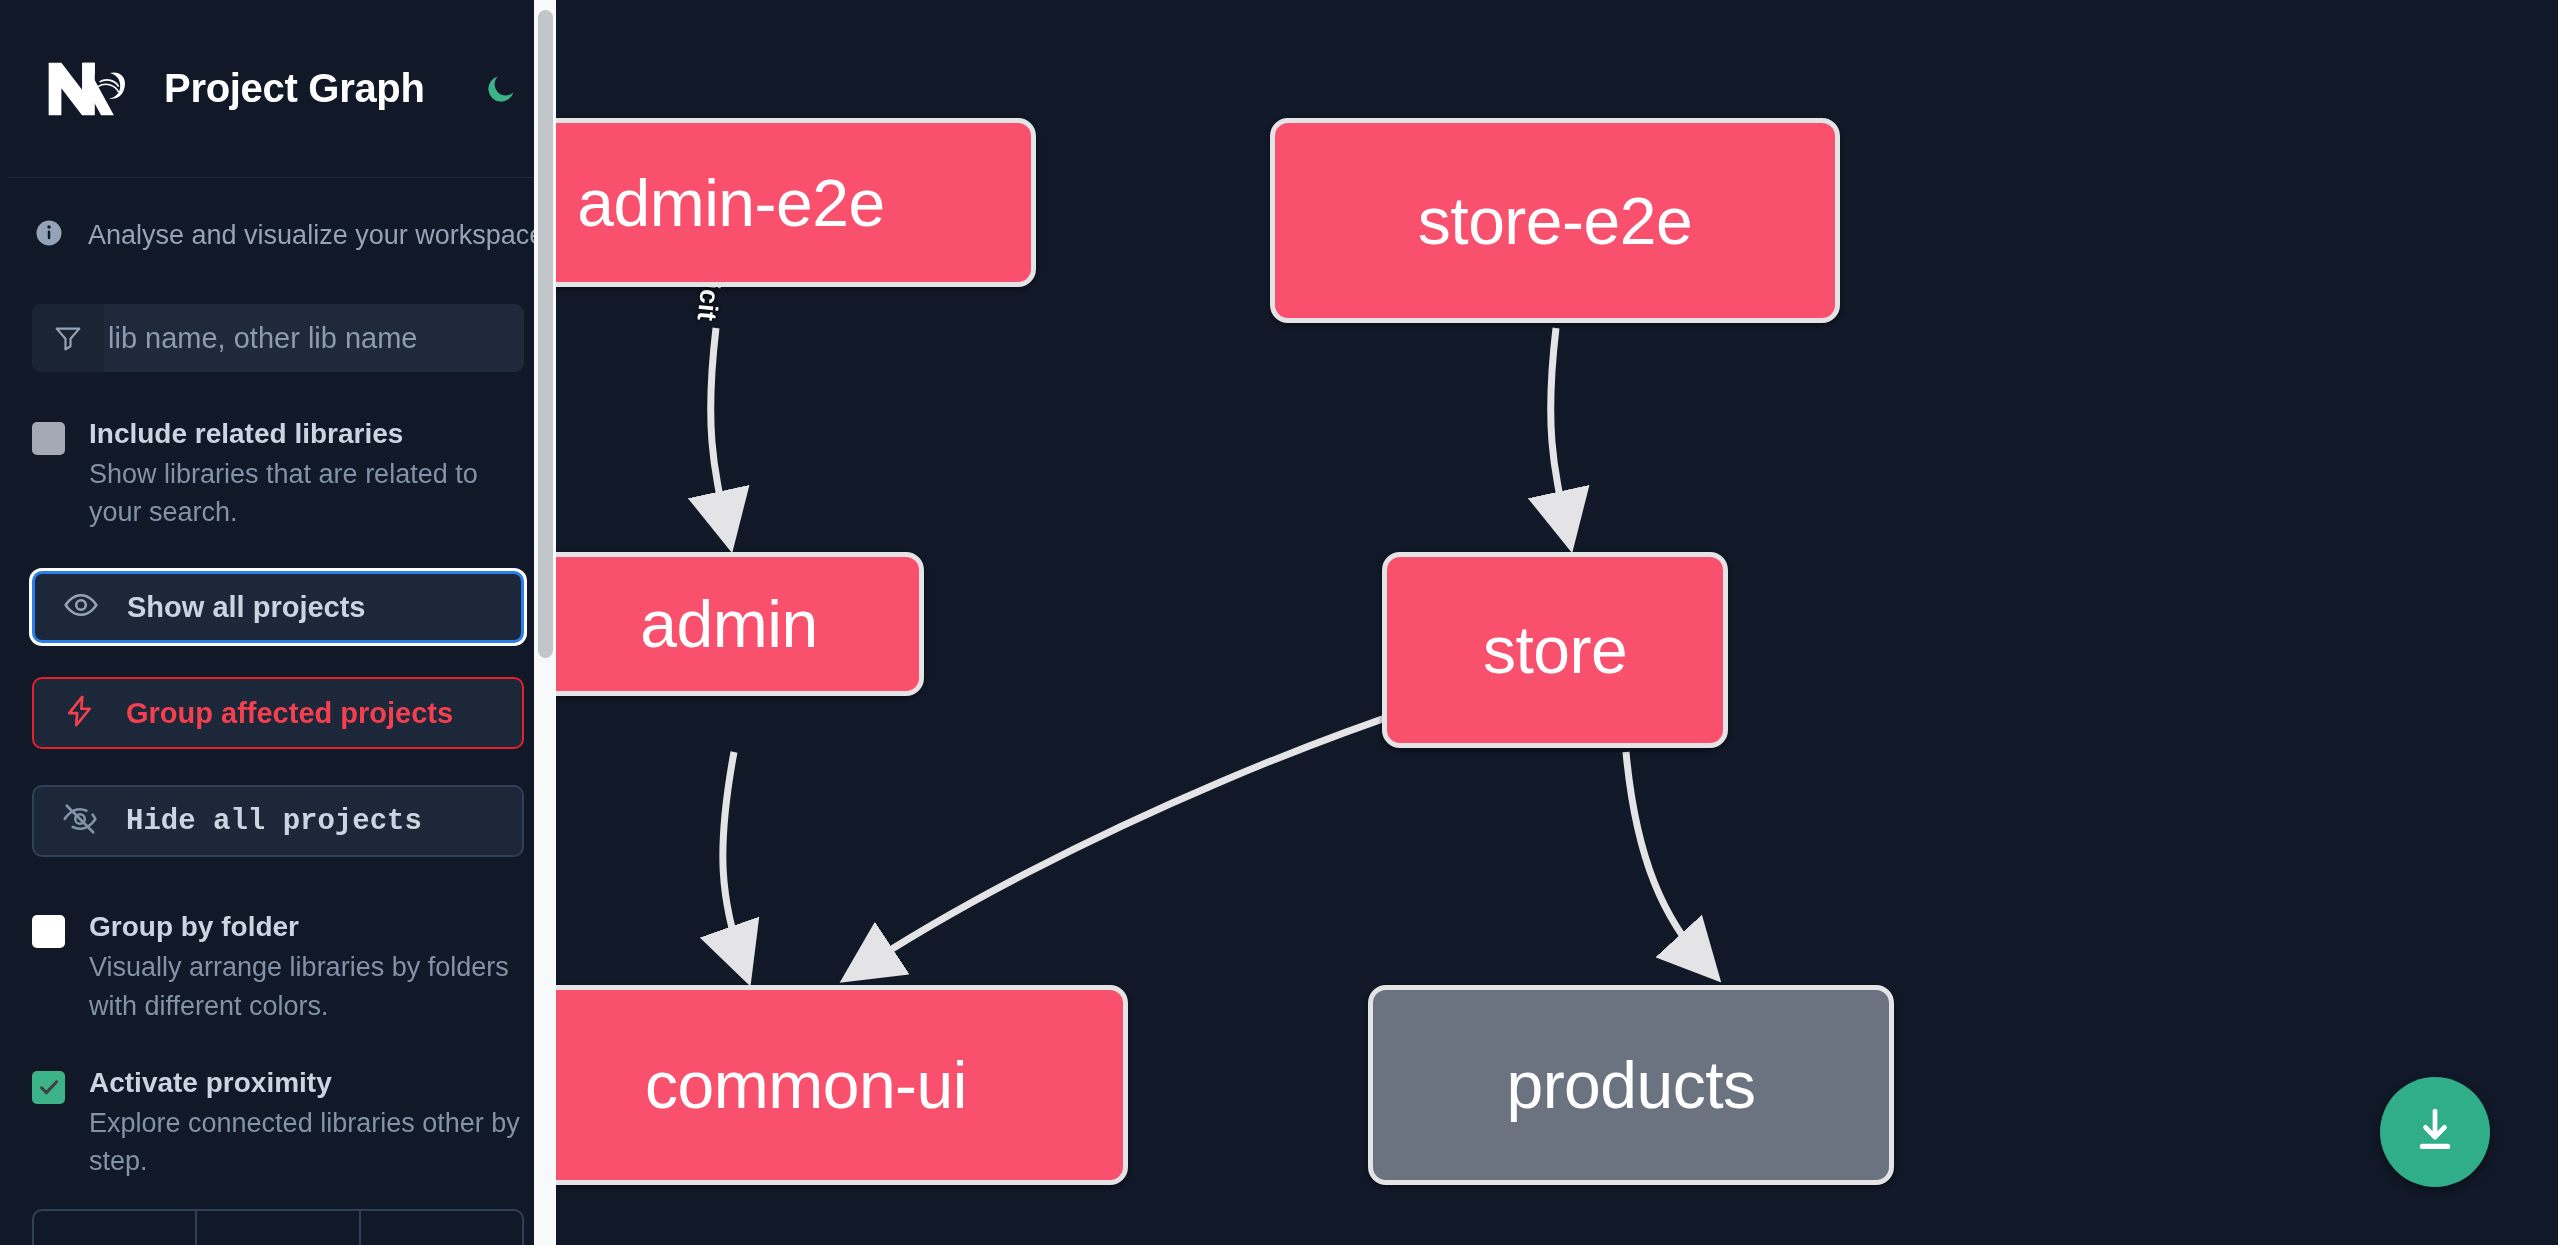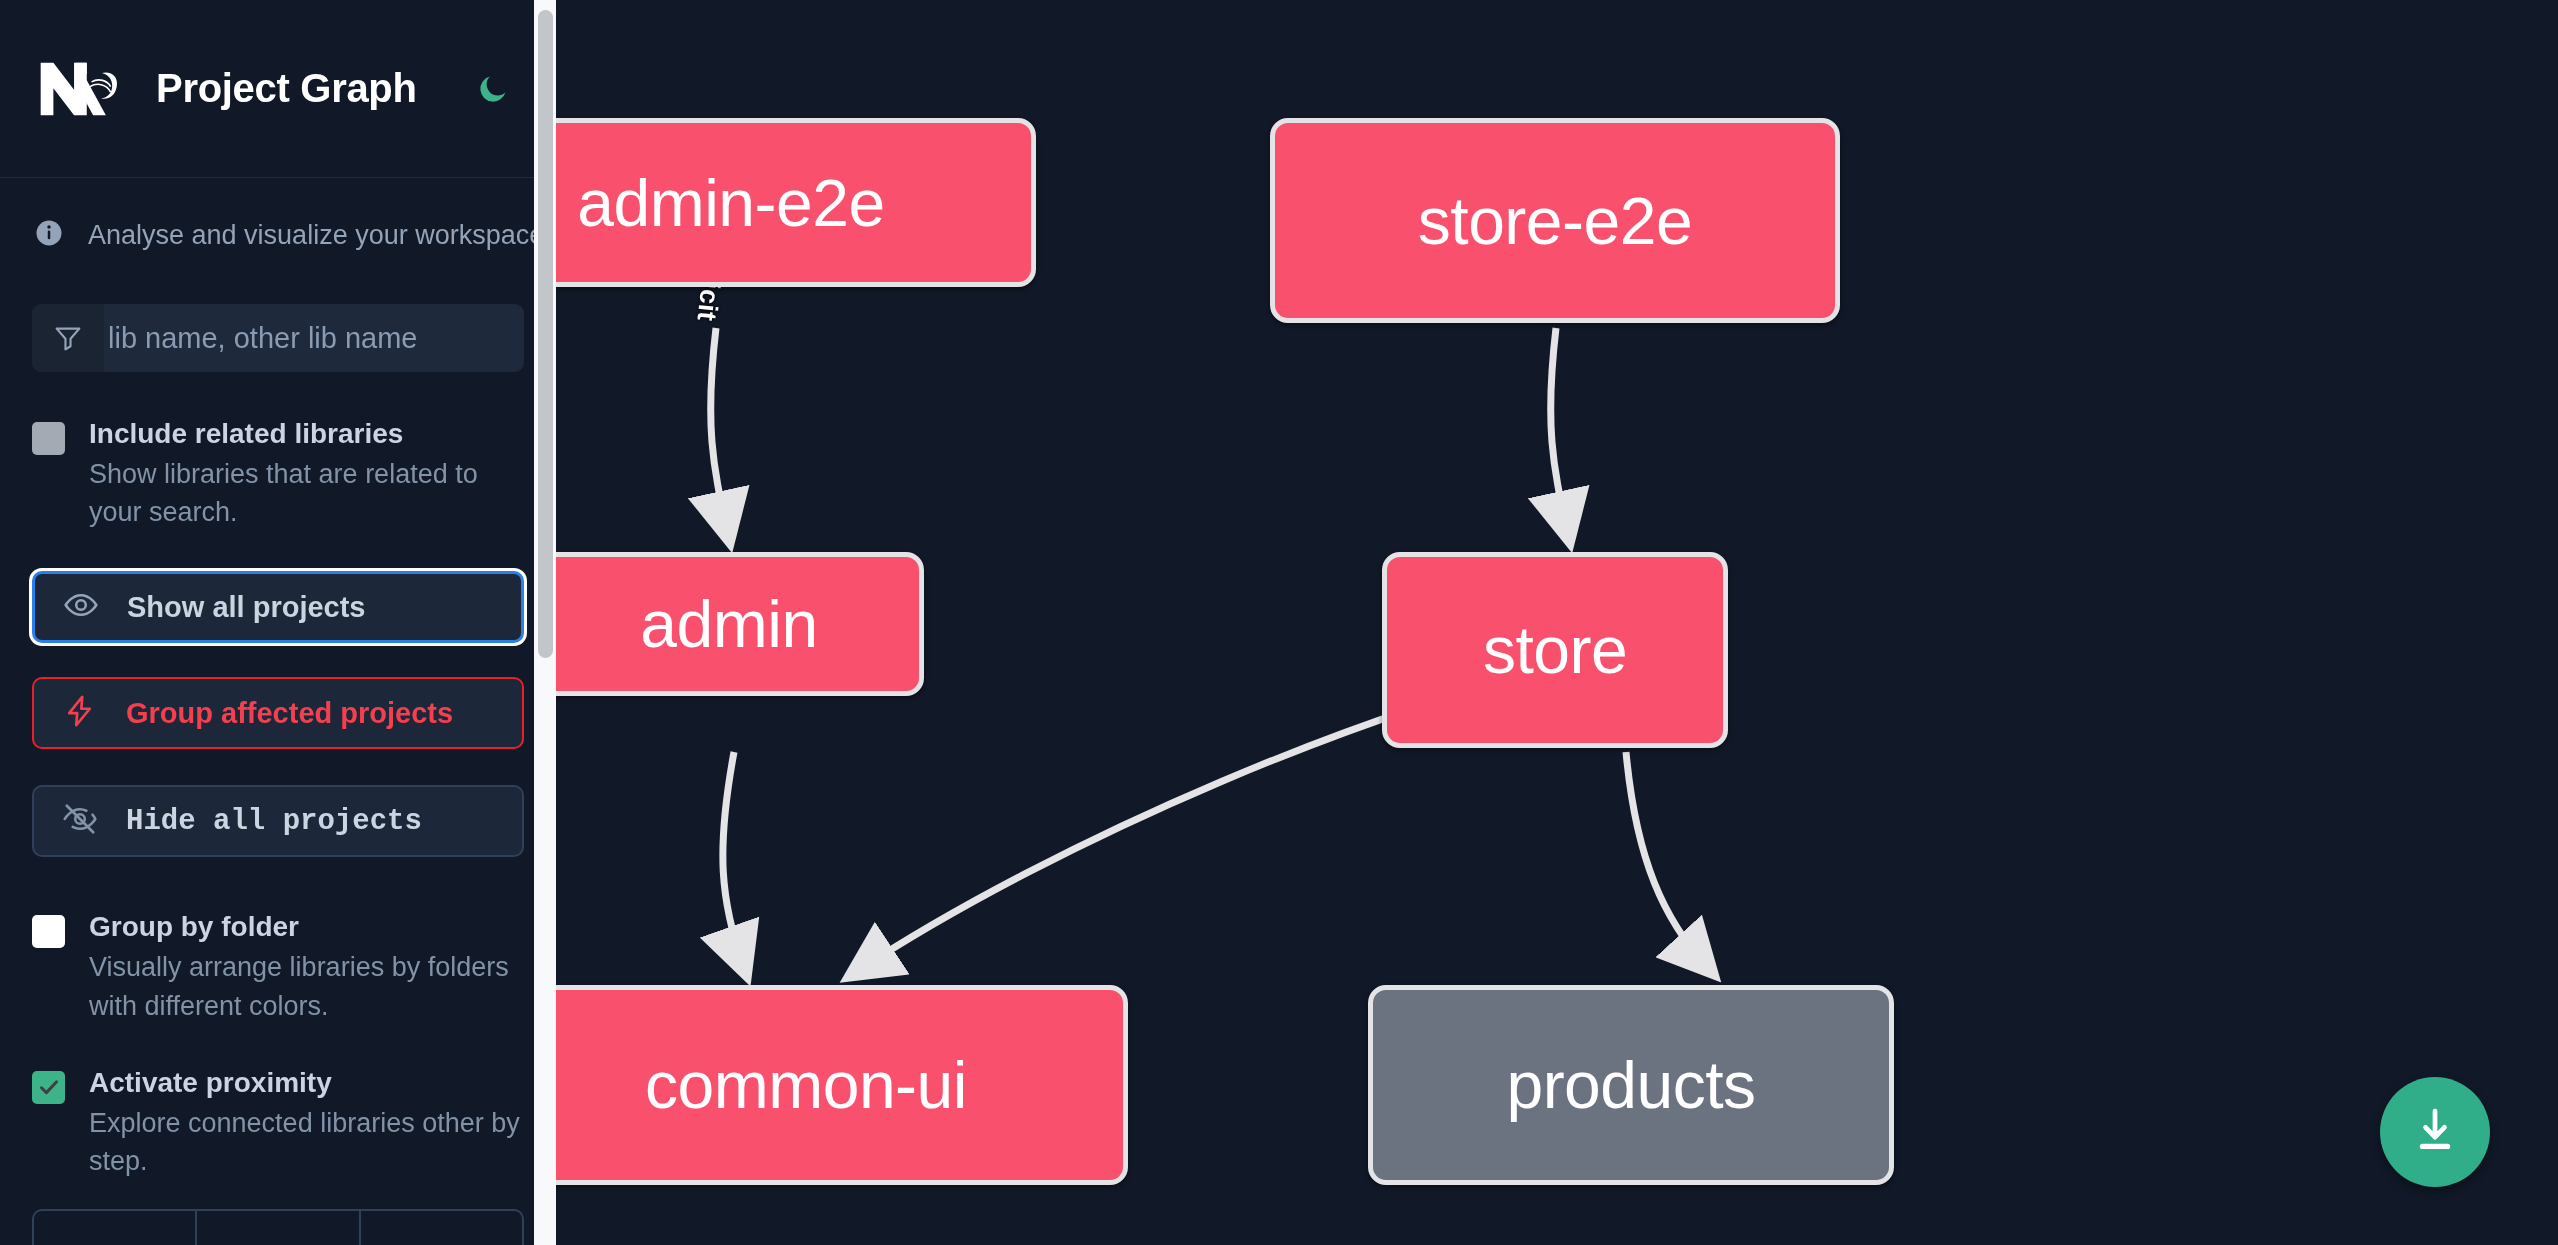--- a/index.html
+++ b/index.html
@@ -18,20 +18,21 @@
     background: #111827;
     flex: 0 0 556px;
     overflow: hidden;
   }
   #sidebar-header {
     height: 178px;
     border-bottom: 1px solid #1f2a3c;
     display: flex; align-items: center;
     padding: 0 34px;
     gap: 26px;
+    margin-left: 8px;
   }
   .nx-logo { width: 96px; height: 62px; flex: 0 0 96px; }
   #app-title {
     font-size: 40px; font-weight: 700; color: #ffffff;
     letter-spacing: -0.3px; white-space: nowrap;
   }
   #theme-toggle {
     margin-left: 30px; width: 40px; height: 40px;
     display: flex; align-items: center; justify-content: center;
     cursor: pointer;

